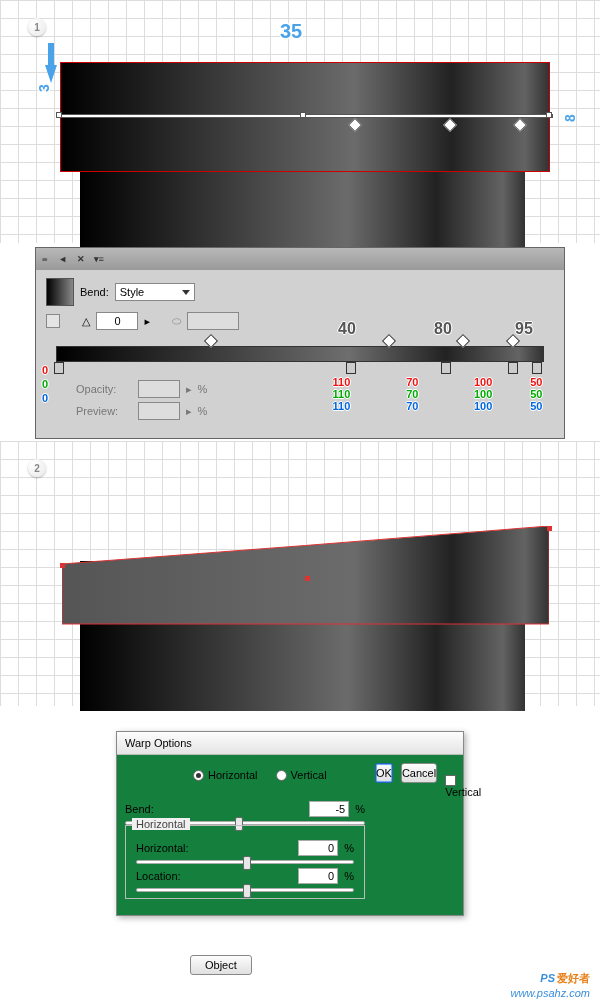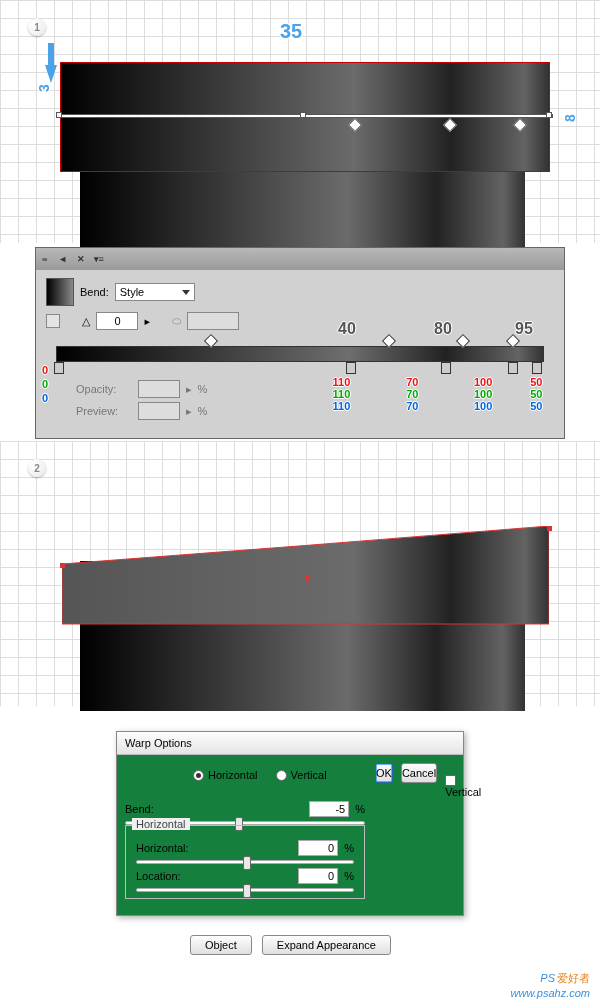--- a/index.html
+++ b/index.html
@@ -71,26 +71,26 @@
 .slider-row{display:flex;align-items:center;gap:6px;margin:4px 0}
 .slider-row .slbl{width:60px}
 .slider-row .sval{width:40px;background:#fff;border:1px solid #aaa;text-align:right;padding:1px 3px}
 .sl-track{flex:1;height:4px;background:#fff;border:1px solid #aaa;position:relative;border-radius:2px}
 .sl-thumb{position:absolute;top:-5px;width:8px;height:14px;background:#e8e8e8;border:1px solid #666;border-radius:2px}
 .radio-row{display:flex;gap:18px;margin:6px 0 20px 68px}
 .radio{display:flex;align-items:center;gap:4px}
 .radio-dot{width:11px;height:11px;border:1px solid #666;border-radius:50%;background:#fff;display:flex;align-items:center;justify-content:center}
 .radio-dot.on::after{content:'';width:5px;height:5px;background:#333;border-radius:50%}
 .chk{width:11px;height:11px;border:1px solid #666;background:#fff;display:inline-block;margin-right:4px;vertical-align:middle}
-.footer-btns{position:absolute;top:935px;left:190px;display:flex;gap:10px}
+.footer-btns{position:absolute;top:955px;left:190px;display:flex;}
 .footer-btns .btn{padding:0 14px}
 
 
 .watermark{position:absolute;bottom:6px;right:10px;text-align:right;font-style:italic}
-.wm-top{font-size:20px;font-weight:normal;color:#3a8edb}
+.wm-top{font-size:20px;font-weight:bold;color:#3a8edb}
 .wm-top .ai{color:#e8811a;font-style:normal;margin-left:2px}
 .wm-url{font-size:11px;color:#3a8edb}
 </style>
 </head>
 <body>
 
 <div class="canvas canvas1">
   <div class="step-badge">1</div>
   <div class="dim-label dim-top">35</div>
   <div class="dim-label dim-left">3</div>
@@ -254,19 +254,18 @@
     <div class="wd-right">
       <div class="btn primary">OK</div>
       <div class="btn">Cancel</div>
       <div style="margin-top:10px"><span class="chk"></span><span>Vertical</span></div>
     </div>
   </div>
 </div>
 
 <div class="footer-btns">
   <div class="btn">Object</div>
-  <div class="btn">Expand Appearance</div>
 </div>
 
 <div class="watermark">
   <div class="wm-top"><span>PS</span><span class="ai">爱好者</span></div>
   <div class="wm-url">www.psahz.com</div>
 </div>
 
 </body></html>

